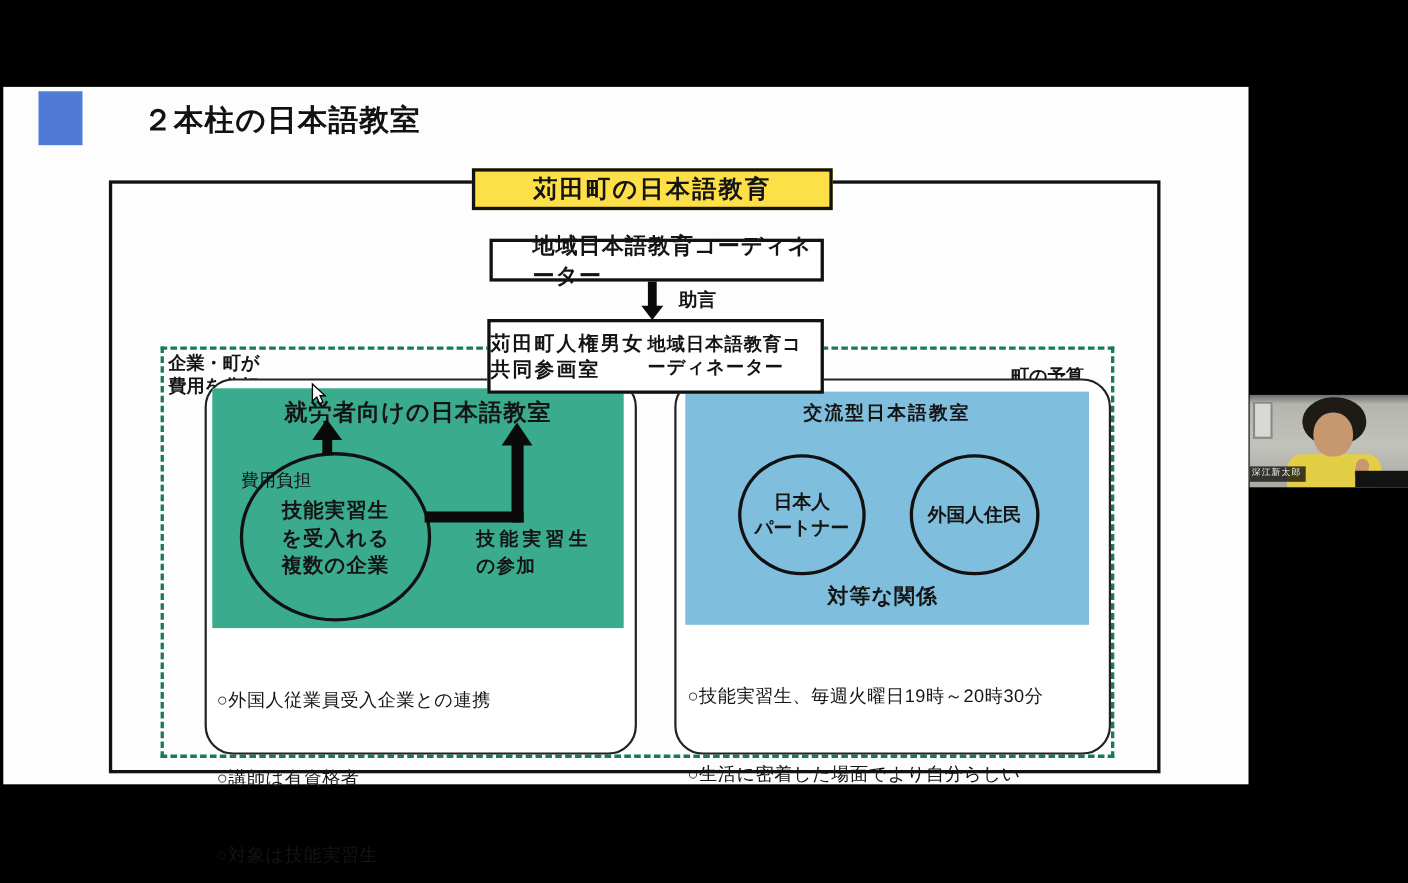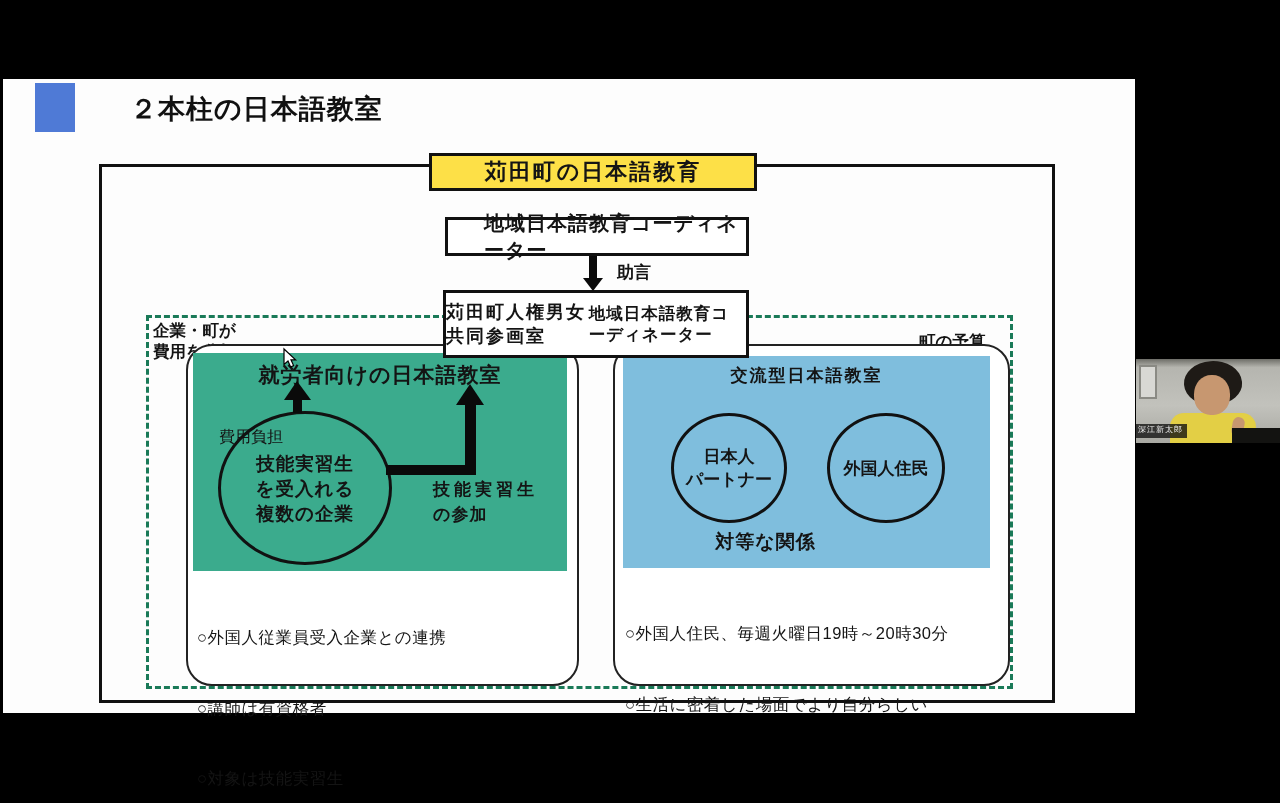--- a/index.html
+++ b/index.html
@@ -117,21 +117,21 @@
     font-size:17px;font-weight:bold;letter-spacing:2px;
   }
   .partner-circle{
     position:absolute;border:3.5px solid #111;border-radius:50%;z-index:3;
     display:flex;flex-direction:column;align-items:center;justify-content:center;text-align:center;
     font-size:17px;font-weight:bold;line-height:23px;
   }
   .circle-jp{left:668px;top:334px;width:116px;height:110px;}
   .circle-fr{left:824px;top:334px;width:118px;height:110px;}
   .equal-label{
-    position:absolute;left:583px;top:450px;width:359px;text-align:center;z-index:3;
+    position:absolute;left:620px;top:450px;width:359px;text-align:center;z-index:3;
     font-size:19px;font-weight:bold;letter-spacing:1px;
   }
   
   .arrows-svg{position:absolute;left:0;top:0;width:1132px;height:634px;z-index:5;pointer-events:none;}
   
   .webcam{
     position:absolute;left:1136px;top:359px;width:144px;height:84px;
     background:linear-gradient(180deg,#6e6e68 0%,#b5b5af 10%,#c2c2bc 55%,#a8a8a2 100%);
     overflow:hidden;
   }
@@ -231,21 +231,21 @@
     <div>日本人</div>
     <div>パートナー</div>
   </div>
   <div class="partner-circle circle-fr">
     <div>外国人住民</div>
   </div>
 
   <div class="equal-label">対等な関係</div>
 
   <div class="bullets bullets-right">
-    <div>○外国人住民、毎週火曜日19時～20時30分</div>
+    <div>○技能実習生、毎週火曜日19時～20時30分</div>
     <div>○生活に密着した場面でより自分らしい</div>
     
     
   </div>
 
   <svg class="arrows-svg" viewBox="0 0 1132 634">
 
     <g fill="#0a0a0a" stroke="none">
       <rect x="586" y="177" width="8" height="23"></rect>
       <polygon points="580,199 600,199 590,212"></polygon>

